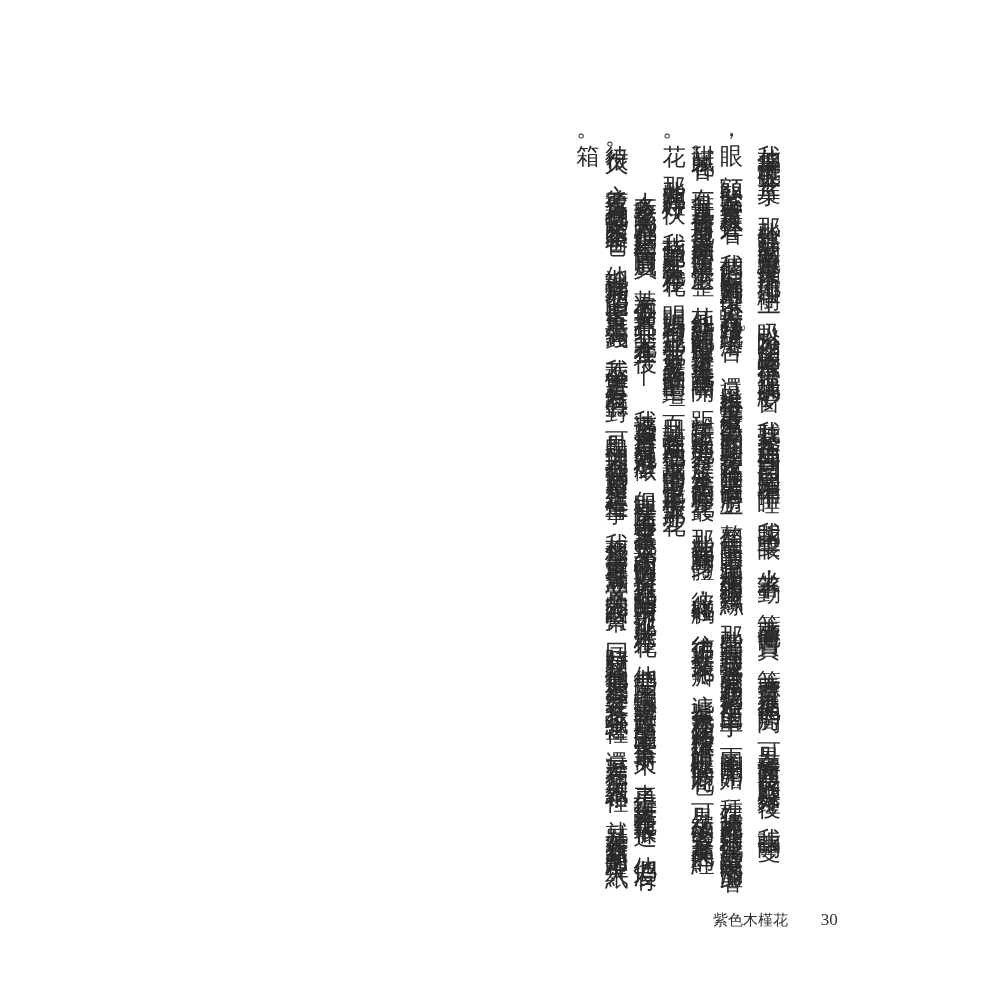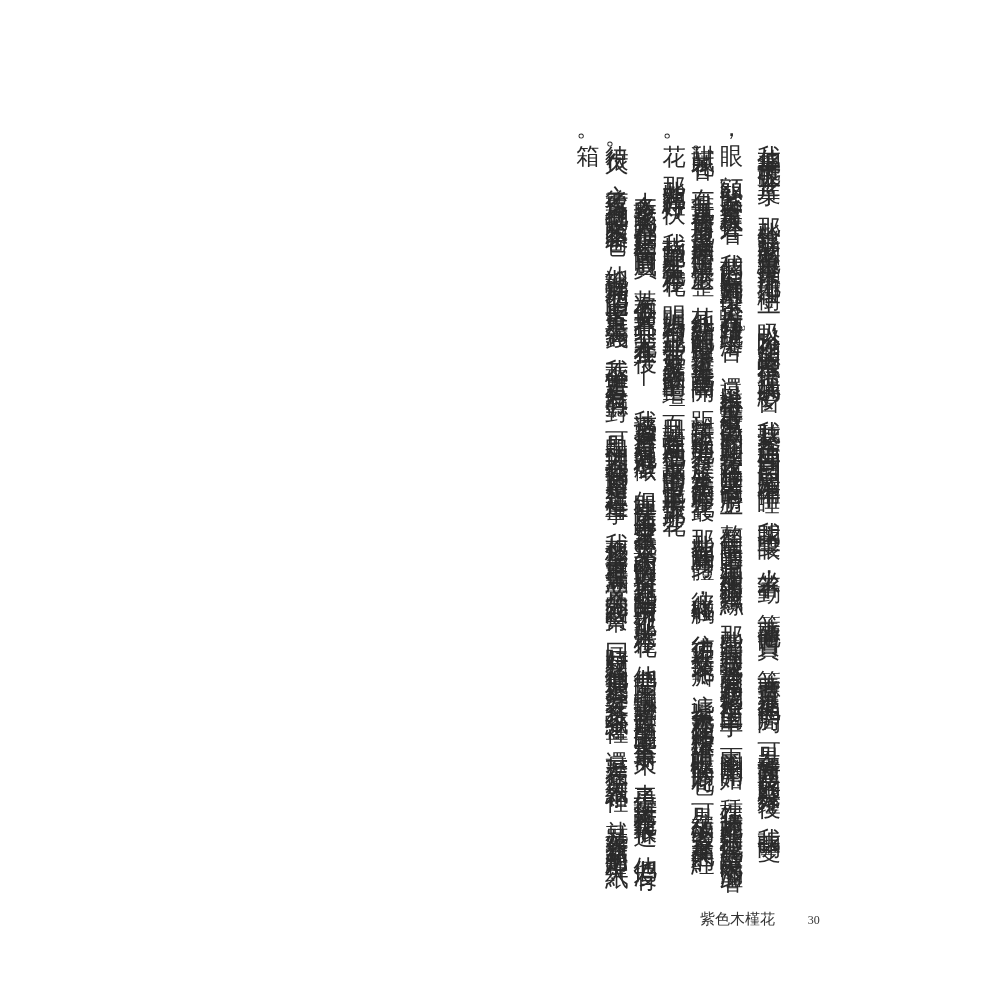--- a/index.html
+++ b/index.html
@@ -18,22 +18,22 @@
     color:#2a2a2a;
   }
   .para { margin:0; padding:0; text-indent:0; }
   .para.indent { text-indent:2em; }
   .footnote-ref { font-size:11px; vertical-align:super; letter-spacing:0; }
   .footer {
     position:absolute; top:910px; left:700px;
     font-family: "DejaVu Serif", "Liberation Serif", serif;
     font-size:15px; color:#333;
   }
-  .footer .title { letter-spacing:0; }
-  .footer .num { margin-left:28px; font-family:"Liberation Serif", serif; font-size:12px; }
+  .footer .title { letter-spacing:0;margin-left:13px; }
+  .footer .num { margin-left:28px; font-family:"Liberation Serif", serif; font-size:17px; }
 </style>
 </head>
 <body>
 
 <div class="page">
   <div class="text-block">
     <p class="para"><span>我伸手就能拔下一片葉子。那些鈴鐺形狀的黃色果實懶洋洋地掛在樹上，吸引嗡嗡作響的蜜蜂不停撞上我的紗窗。我聽見爸爸上樓回到自己的房間準備午睡。我閉上雙眼，坐著不動，等著聽他叫賈賈，等著聽賈賈走進他的房間。可是在安靜而漫長的好幾分鐘後，我張開雙眼，額頭緊貼著百葉窗板往外看。我們的庭院寬廣到可以讓上百人在裡頭跳阿堤洛古</span><span class="footnote-ref">3</span><span>，還足以讓每位舞者做出常做的翻筋斗動作後落在隔壁舞者的肩膀上。整個住宅區的圍牆上滿是糾纏的通電鐵絲，那些圍牆高到讓我無法看見開過我們這條街上的車子。雨季剛剛開始，種在牆邊的那些緬梔花已讓庭院內滿溢著甜膩花香。有排九重葛被修剪地像是自助餐檯面一樣平滑工整，其他糾結雜亂的樹跟車道被這排九重葛隔開。距離房子較近的地方有一簇簇生意盎然的木槿花叢，那些花伸展開身體，彼此碰觸，彷彿正在交換花瓣。這些紫色木槿花的植株正擠出睡眼惺忪的花苞，可是綻放的大多還是其他的紅花。那些花開得好快，我指的是那些紅色木槿花，明明媽媽很常把那些花剪下來裝飾教堂的聖壇，而且訪客在走回他們停放車輛的途中也常順手拔下那些花。</span></p>
     <p class="para indent">大多數拔花的人都是媽媽禱告會的成員。某次有個女人把其中一朵花塞在耳後——我透過窗戶清楚看見她這麼做。但即便是前陣子身穿黑色夾克來訪的兩個政府探員也在離開時用力扯了那些木槿花。他們是開著一輛掛著聯邦政府車牌的皮卡貨車前來，車子停得離木槿花叢很近。他們沒有待很久。之後賈賈說他們是來賄賂爸爸，他說他聽見他們的皮卡貨車上裝滿錢。我不確定賈賈有沒有聽對。可是即便到現在我偶爾還是會想起這件事。我想像那台卡車裡裝滿一疊又一疊的外國貨幣，同時好想知道他們是把錢分裝在許多小紙盒裡？還是裝在一個大紙箱裡？就是裝著新冰箱的那種大紙箱。</p>
   </div>
 

